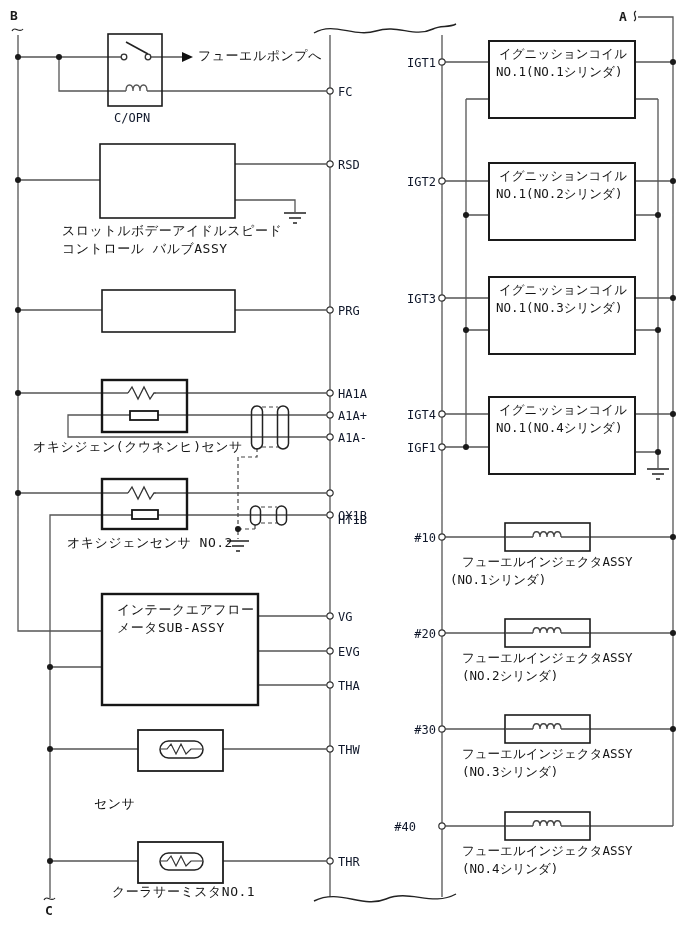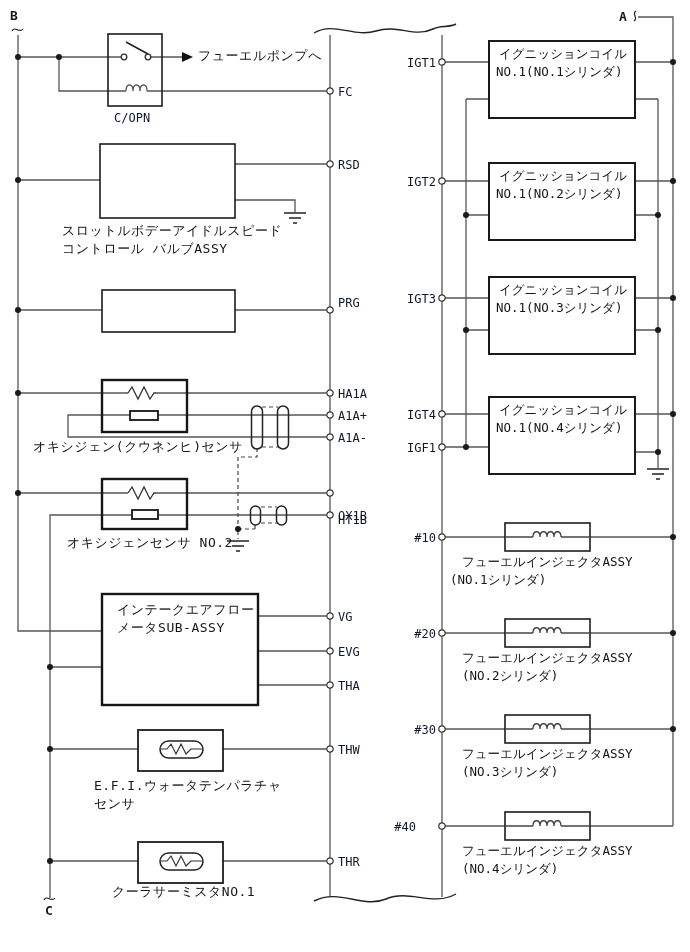--- a/index.html
+++ b/index.html
@@ -158,21 +158,21 @@
   <path fill="none" stroke="#222" stroke-width="1.2" d="M44,900 c3,-6 7,3 11,-2"></path>
   <path fill="none" stroke="#222" stroke-width="1.2" d="M636,11 c-5,3 3,7 -2,10"></path>
 </svg>
 
 <div class="lbl conn" style="left:10px;top:8px">B</div>
 <div class="lbl conn" style="left:619px;top:9px">A</div>
 <div class="lbl conn" style="left:45px;top:903px">C</div>
 
 <div class="lbl term" style="left:338px;top:85px">FC</div>
 <div class="lbl term" style="left:338px;top:158px">RSD</div>
-<div class="lbl term" style="left:338px;top:296px">PRG</div>
+<div class="lbl term" style="left:338px;top:304px">PRG</div>
 <div class="lbl term" style="left:338px;top:387px">HA1A</div>
 <div class="lbl term" style="left:338px;top:409px">A1A+</div>
 <div class="lbl term" style="left:338px;top:431px">A1A-</div>
 <div class="lbl term" style="left:338px;top:513px">HT1B</div>
 <div class="lbl term" style="left:338px;top:509px">OX1B</div>
 <div class="lbl term" style="left:338px;top:610px">VG</div>
 <div class="lbl term" style="left:338px;top:645px">EVG</div>
 <div class="lbl term" style="left:338px;top:679px">THA</div>
 <div class="lbl term" style="left:338px;top:743px">THW</div>
 <div class="lbl term" style="left:338px;top:855px">THR</div>
@@ -188,21 +188,20 @@
 <div class="lbl term term-r" style="left:372px;top:820px">#40</div>
 
 <div class="lbl jp" style="left:198px;top:49px">フューエルポンプへ</div>
 <div class="lbl term" style="left:114px;top:111px">C/OPN</div>
 <div class="lbl jp" style="left:62px;top:224px">スロットルボデーアイドルスピード</div>
 <div class="lbl jp" style="left:62px;top:242px">コントロール バルブASSY</div>
 <div class="lbl jp" style="left:33px;top:440px">オキシジェン(クウネンヒ)センサ</div>
 <div class="lbl jp" style="left:67px;top:536px">オキシジェンセンサ NO.2</div>
 <div class="lbl jp" style="left:117px;top:603px">インテークエアフロー</div>
 <div class="lbl jp" style="left:117px;top:621px">メータSUB-ASSY</div>
-<div class="lbl jp" style="left:94px;top:779px">E.F.I.ウォータテンパラチャ</div>
 <div class="lbl jp" style="left:94px;top:797px">センサ</div>
 <div class="lbl jp" style="left:112px;top:885px">クーラサーミスタNO.1</div>
 
 <div class="lbl jp-s" style="left:499px;top:47px">イグニッションコイル</div>
 <div class="lbl jp-s" style="left:496px;top:65px">NO.1(NO.1シリンダ)</div>
 <div class="lbl jp-s" style="left:499px;top:169px">イグニッションコイル</div>
 <div class="lbl jp-s" style="left:496px;top:187px">NO.1(NO.2シリンダ)</div>
 <div class="lbl jp-s" style="left:499px;top:283px">イグニッションコイル</div>
 <div class="lbl jp-s" style="left:496px;top:301px">NO.1(NO.3シリンダ)</div>
 <div class="lbl jp-s" style="left:499px;top:403px">イグニッションコイル</div>

